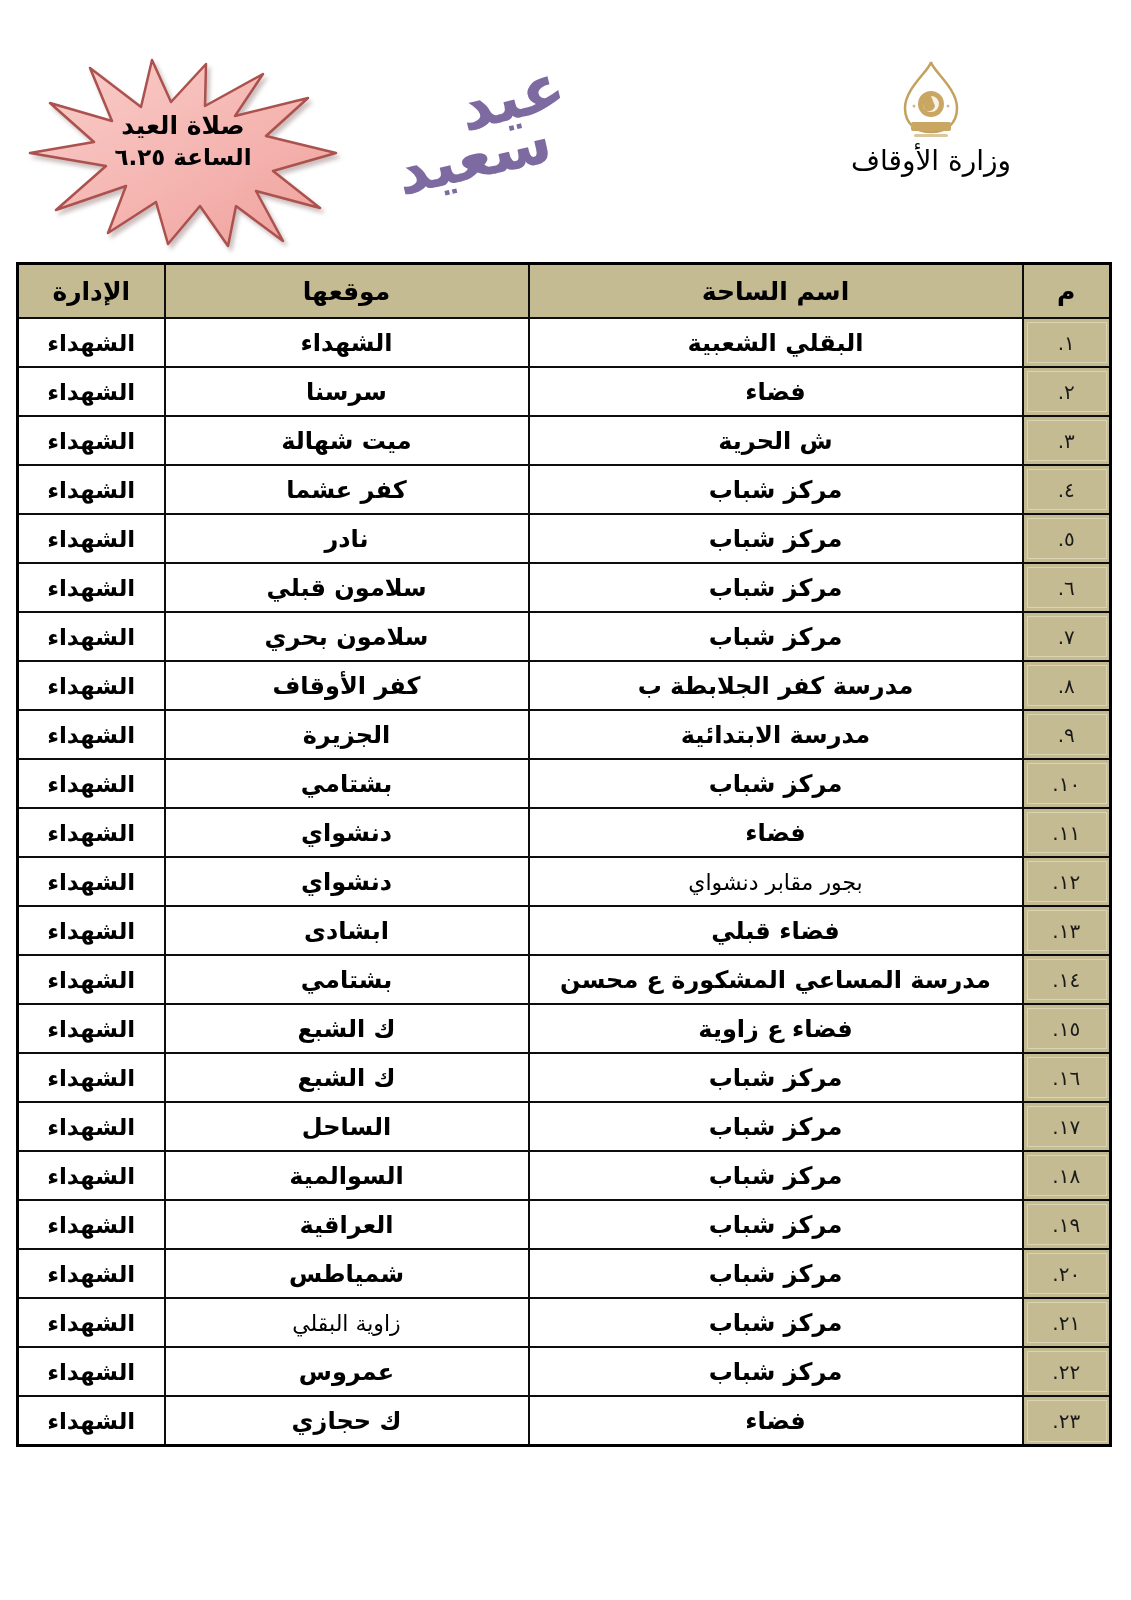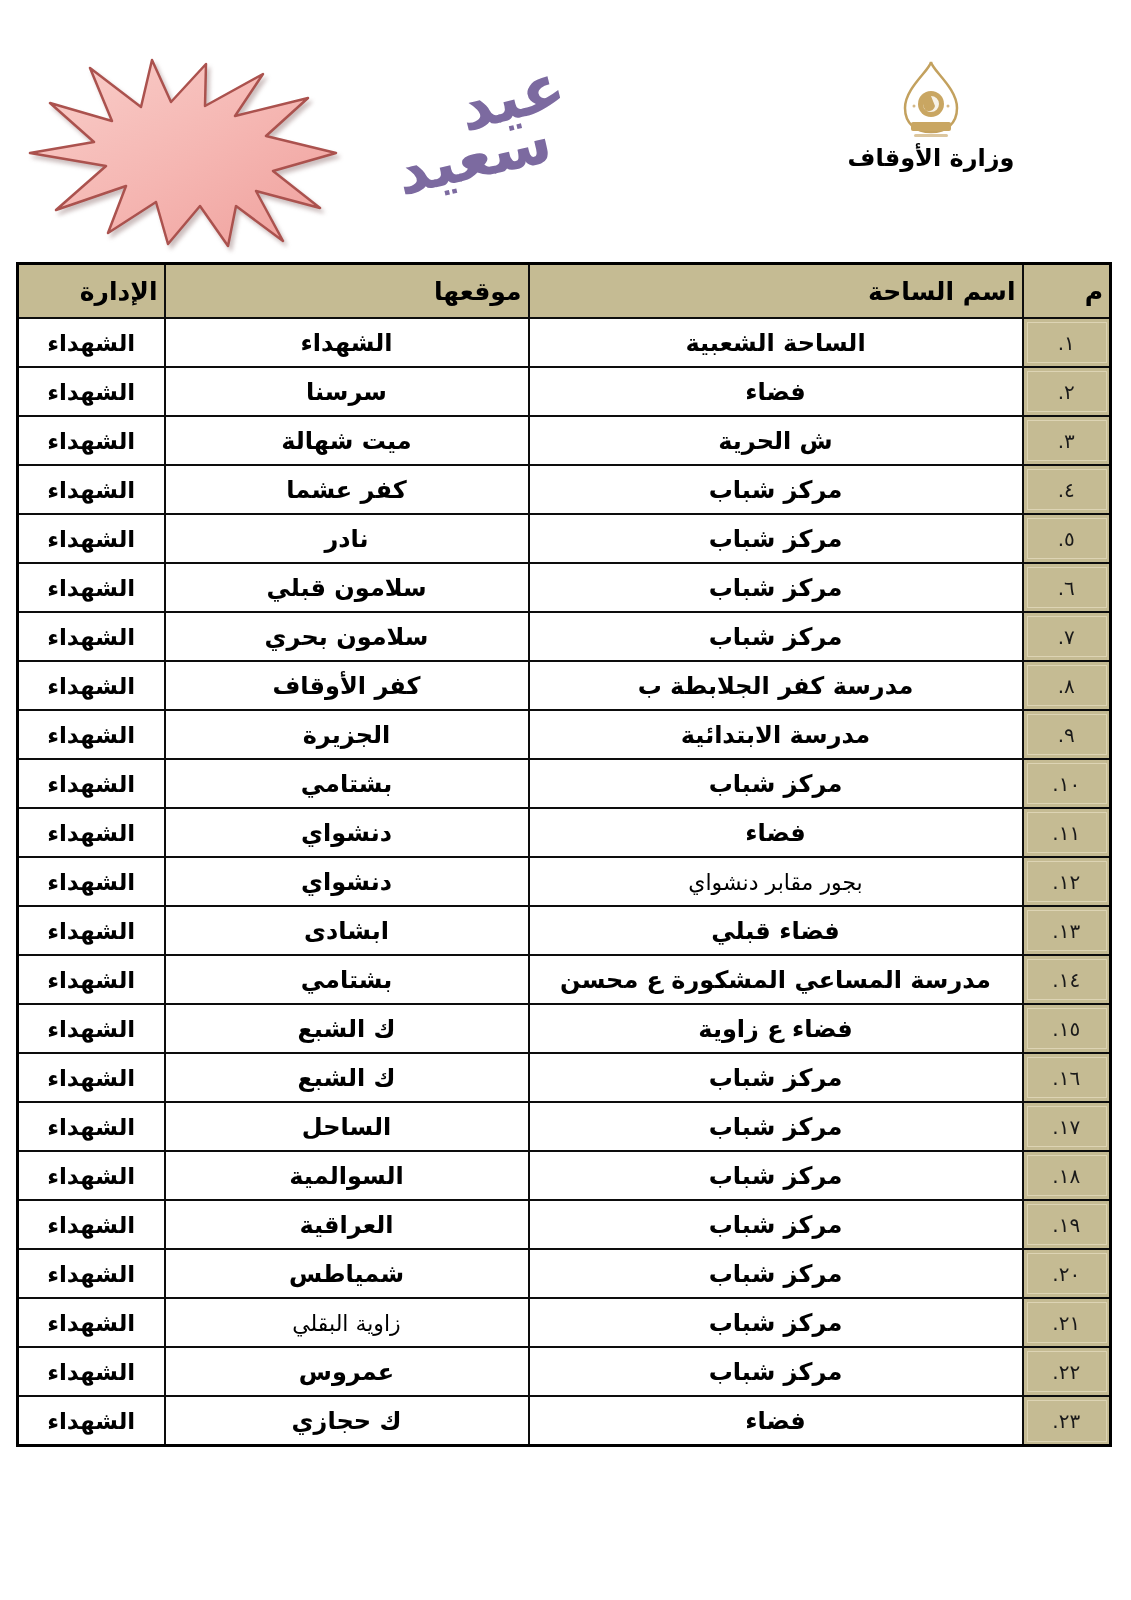--- a/index.html
+++ b/index.html
@@ -12,21 +12,21 @@
     font-family:"DejaVu Sans",sans-serif;
     direction:rtl;
   }
   
   .org-block{
     position:absolute; top:60px; right:10px; width:380px;
     text-align:center; color:#000;
   }
   .org-logo{display:block;margin:0 auto 2px auto;}
   .org-line{
-    font-weight:700; font-size:24px; line-height:1.22;
+    font-weight:400; font-size:28px; line-height:1.22;
     letter-spacing:0px; white-space:nowrap;
   }
   .calli{
     position:absolute; top:58px; left:393px; width:190px; height:155px;
     pointer-events:none;
   }
   .calli .w1{
     position:absolute; top:2px; right:18px;
     font-size:64px; font-weight:700; transform:rotate(-14deg);
   }
@@ -56,21 +56,21 @@
   table.sites th, table.sites td{
     border:2px solid #0d0d0d;
     padding:0 6px;
     text-align:center;
     vertical-align:middle;
     overflow:hidden;
   }
   table.sites th{
     height:52px;
     background:var(--tan,#c5bb93);
-    font-weight:700; font-size:25px; color:#000;text-align:right;
+    font-weight:700; font-size:25px; color:#000;
   }
   table.sites td{height:47px;background:#fff;}
   td.c-no{
     background:var(--tan,#c5bb93) !important;
     font-size:20px; font-weight:400; color:#1a1a1a;
     outline:1px solid #ddd4b4; outline-offset:-5px;
   }
   td.c-name,td.c-loc{font-weight:700;font-size:24px;color:#000;}
   td.c-admin{font-weight:700;font-size:23px;color:#000;}
   td .light{font-weight:400;font-size:22px;}
@@ -88,20 +88,24 @@
     <svg width="310" height="190" viewBox="0 0 310 190">
       <defs>
         <linearGradient id="sbGrad" x1="0" y1="0" x2="1" y2="1">
           <stop offset="0" stop-color="#f9cfcb"></stop>
           <stop offset="0.55" stop-color="#f5b5b1"></stop>
           <stop offset="1" stop-color="#efa09c"></stop>
         </linearGradient>
       </defs>
       <polygon points="308,95 245,113 292,150 228,133 255,183 208,148 200,188 172,148 140,186 128,144 80,175 98,128 28,152 78,108 2,95 66,84 22,45 84,63 62,10 113,49 124,2 143,44 178,6 177,48 235,16 207,58 280,40 238,78" fill="url(#sbGrad)" stroke="#ab524e" stroke-width="2.5" stroke-linejoin="round"></polygon>
     </svg>
+    <div class="starburst-text">
+      <div class="starburst-line1">صلاة العيد</div>
+      <div class="starburst-line2">الساعة ٦.٢٥</div>
+    </div>
   </div>
 
   <div class="calli" style="color:#7c6aa0;">
     <span class="w1">عيد</span>
     <span class="w2">سعيد</span>
   </div>
 
   <div class="org-block">
     <svg class="org-logo" width="100" height="82" viewBox="0 0 100 82">
 
@@ -129,21 +133,21 @@
       <tr>
         <th>م</th>
         <th>اسم الساحة</th>
         <th>موقعها</th>
         <th>الإدارة</th>
       </tr>
     </thead>
     <tbody>
         <tr>
       <td class="c-no"><span>١.</span></td>
-      <td class="c-name"><span>الساحة الشعبية</span></td>
+      <td class="c-name"><span>البقلي الشعبية</span></td>
       <td class="c-loc"><span>الشهداء</span></td>
       <td class="c-admin"><span>الشهداء</span></td>
     </tr>
         <tr>
       <td class="c-no"><span>٢.</span></td>
       <td class="c-name"><span>فضاء</span></td>
       <td class="c-loc"><span>سرسنا</span></td>
       <td class="c-admin"><span>الشهداء</span></td>
     </tr>
         <tr>

